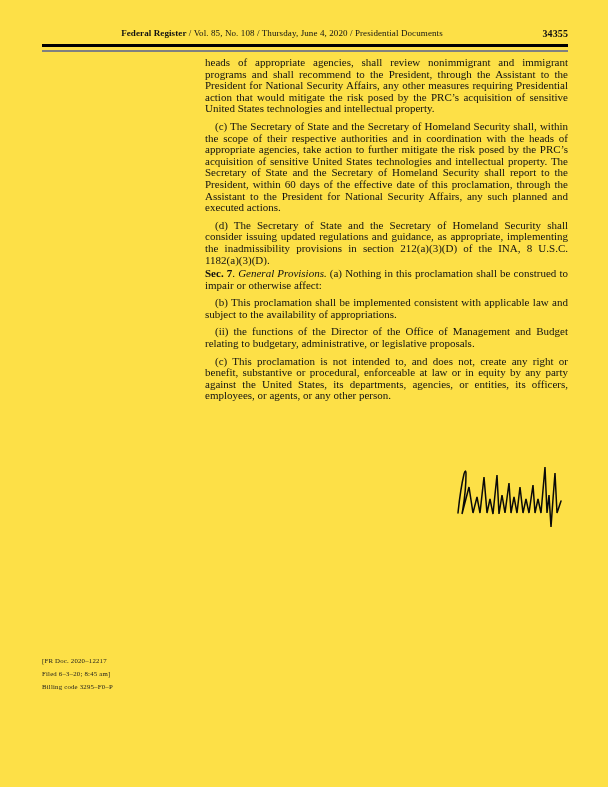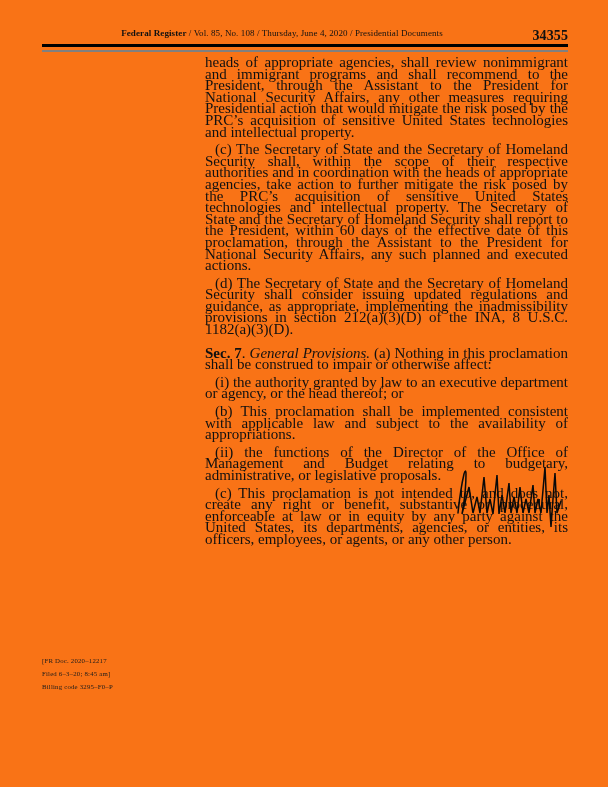--- a/index.html
+++ b/index.html
@@ -1,20 +1,20 @@
 <!DOCTYPE html>
 <html><head>
 <meta charset="utf-8">
 <style>
   html, body { margin: 0; padding: 0; background: #ffffff; }
   .page {
     position: relative;
     width: 608px;
     height: 787px;
-    background: #f97316;
+    background: #fde047;
     font-family: "Liberation Serif", serif;
     color: #111111;
     overflow: hidden;
   }
   
   .running-head {
     position: absolute;
     left: 42px;
     width: 526px;
     top: 28px;
@@ -26,21 +26,21 @@
   .running-head .head-center {
     position: absolute;
     left: 0; right: 46px;
     text-align: center;
   }
   .running-head .journal { font-weight: bold; }
   .running-head .folio {
     position: absolute;
     right: 0;
     font-weight: bold;
-    font-size: 14px;
+    font-size: 10px;
   }
   .rule-black {
     position: absolute;
     left: 42px;
     top: 44px;
     width: 526px;
     height: 3px;
     background: #000000;
   }
   .rule-gray {
@@ -50,28 +50,28 @@
     width: 526px;
     height: 2px;
     background: #808080;
   }
   
   .body-col {
     position: absolute;
     left: 205px;
     top: 57px;
     width: 363px;
-    font-size: 15px;
+    font-size: 11px;
     line-height: 11.6px;
     text-align: justify;
     text-justify: inter-word;
   }
   .body-col p { margin: 0 0 6px 0; }
   .body-col p.indent { text-indent: 10px; }
-  .body-col p.tight { margin-bottom: 12px; }
+  .body-col p.tight { margin-bottom: 2px; }
   .seg-bold { font-weight: bold; margin-top: 47px; }
   .seg-italic { font-style: italic; }
   
   .signature {
     position: absolute;
     left: 455px;
     top: 461px;
     width: 112px;
     height: 72px;
   }
@@ -99,21 +99,20 @@
     <span class="folio">34355</span>
   </div>
   <div class="rule-black"></div>
   <div class="rule-gray"></div>
 
   <div class="body-col">
     <p>heads of appropriate agencies, shall review nonimmigrant and immigrant programs and shall recommend to the President, through the Assistant to the President for National Security Affairs, any other measures requiring Presidential action that would mitigate the risk posed by the PRC’s acquisition of sensitive United States technologies and intellectual property.</p>
     <p class="indent">(c) The Secretary of State and the Secretary of Homeland Security shall, within the scope of their respective authorities and in coordination with the heads of appropriate agencies, take action to further mitigate the risk posed by the PRC’s acquisition of sensitive United States technologies and intellectual property. The Secretary of State and the Secretary of Homeland Security shall report to the President, within 60 days of the effective date of this proclamation, through the Assistant to the President for National Security Affairs, any such planned and executed actions.</p>
     <p class="indent tight">(d) The Secretary of State and the Secretary of Homeland Security shall consider issuing updated regulations and guidance, as appropriate, implementing the inadmissibility provisions in section 212(a)(3)(D) of the INA, 8 U.S.C. 1182(a)(3)(D).</p>
     <p><span class="seg-bold">Sec. 7</span><span>. </span><span class="seg-italic">General Provisions.</span><span> (a) Nothing in this proclamation shall be construed to impair or otherwise affect:</span></p>
-    <p class="indent">(i) the authority granted by law to an executive department or agency, or the head thereof; or</p>
     <p class="indent">(b) This proclamation shall be implemented consistent with applicable law and subject to the availability of appropriations.</p>
     <p class="indent">(ii) the functions of the Director of the Office of Management and Budget relating to budgetary, administrative, or legislative proposals.</p>
     <p class="indent">(c) This proclamation is not intended to, and does not, create any right or benefit, substantive or procedural, enforceable at law or in equity by any party against the United States, its departments, agencies, or entities, its officers, employees, or agents, or any other person.</p>
   </div>
 
   <svg class="signature" viewBox="0 0 112 72" xmlns="http://www.w3.org/2000/svg" aria-hidden="true">
     <path d="M3,52
              C4,42 6,26 9,13
              C10,9 11,9 11,13
              C11,26 9,42 7,53

